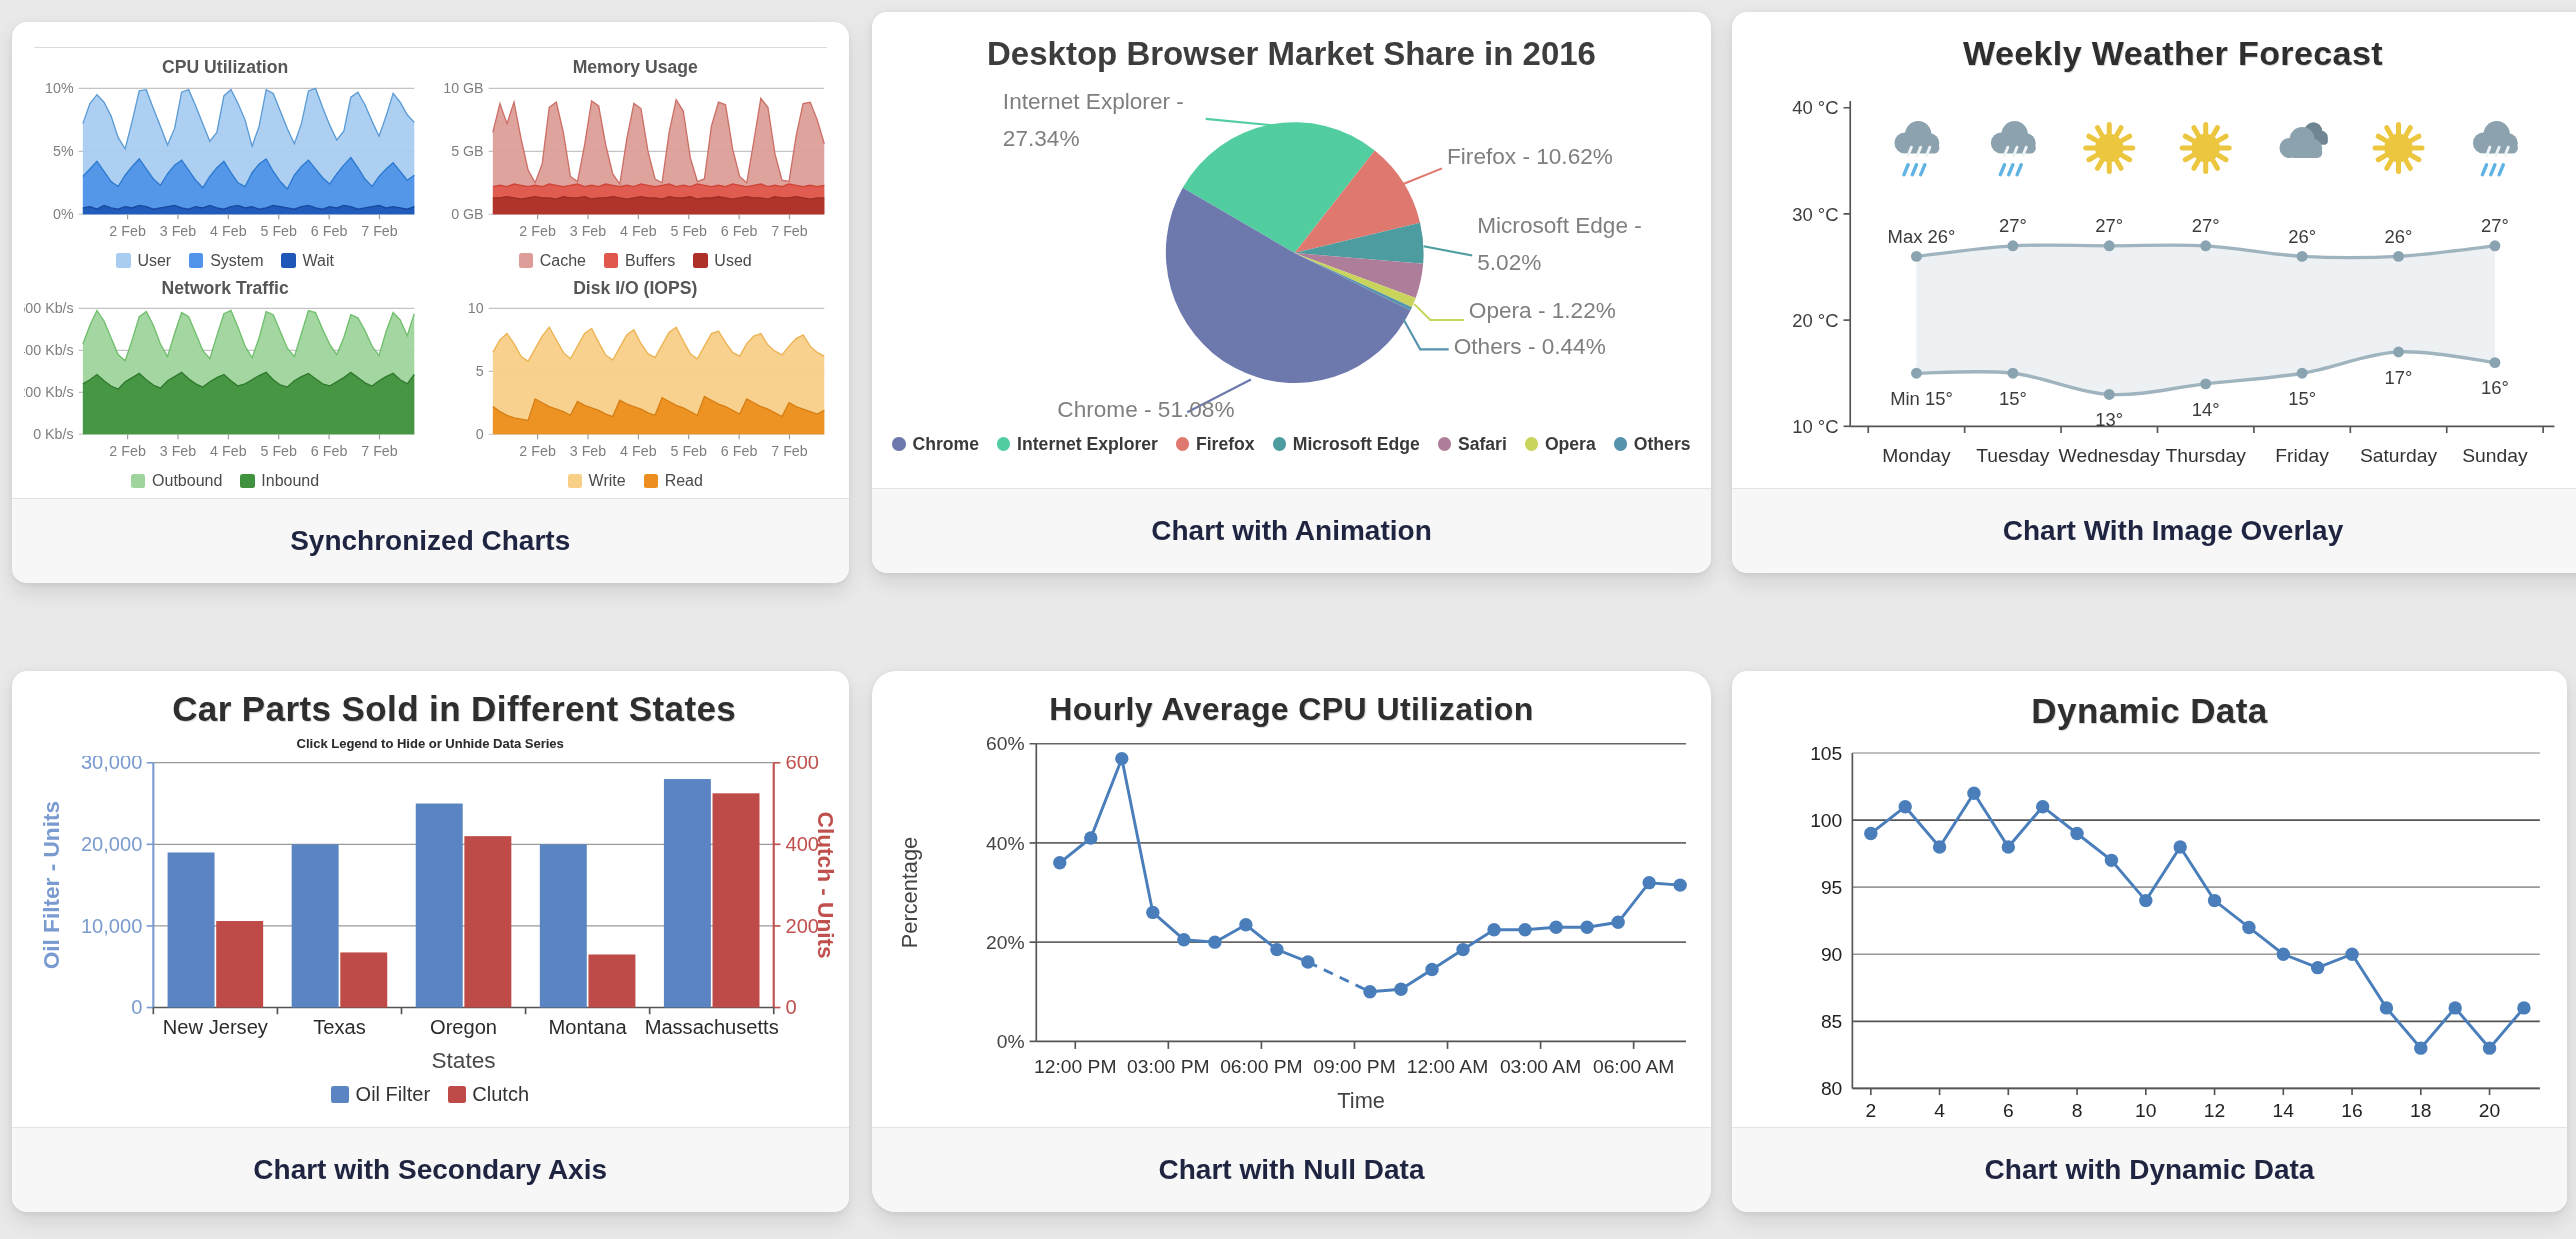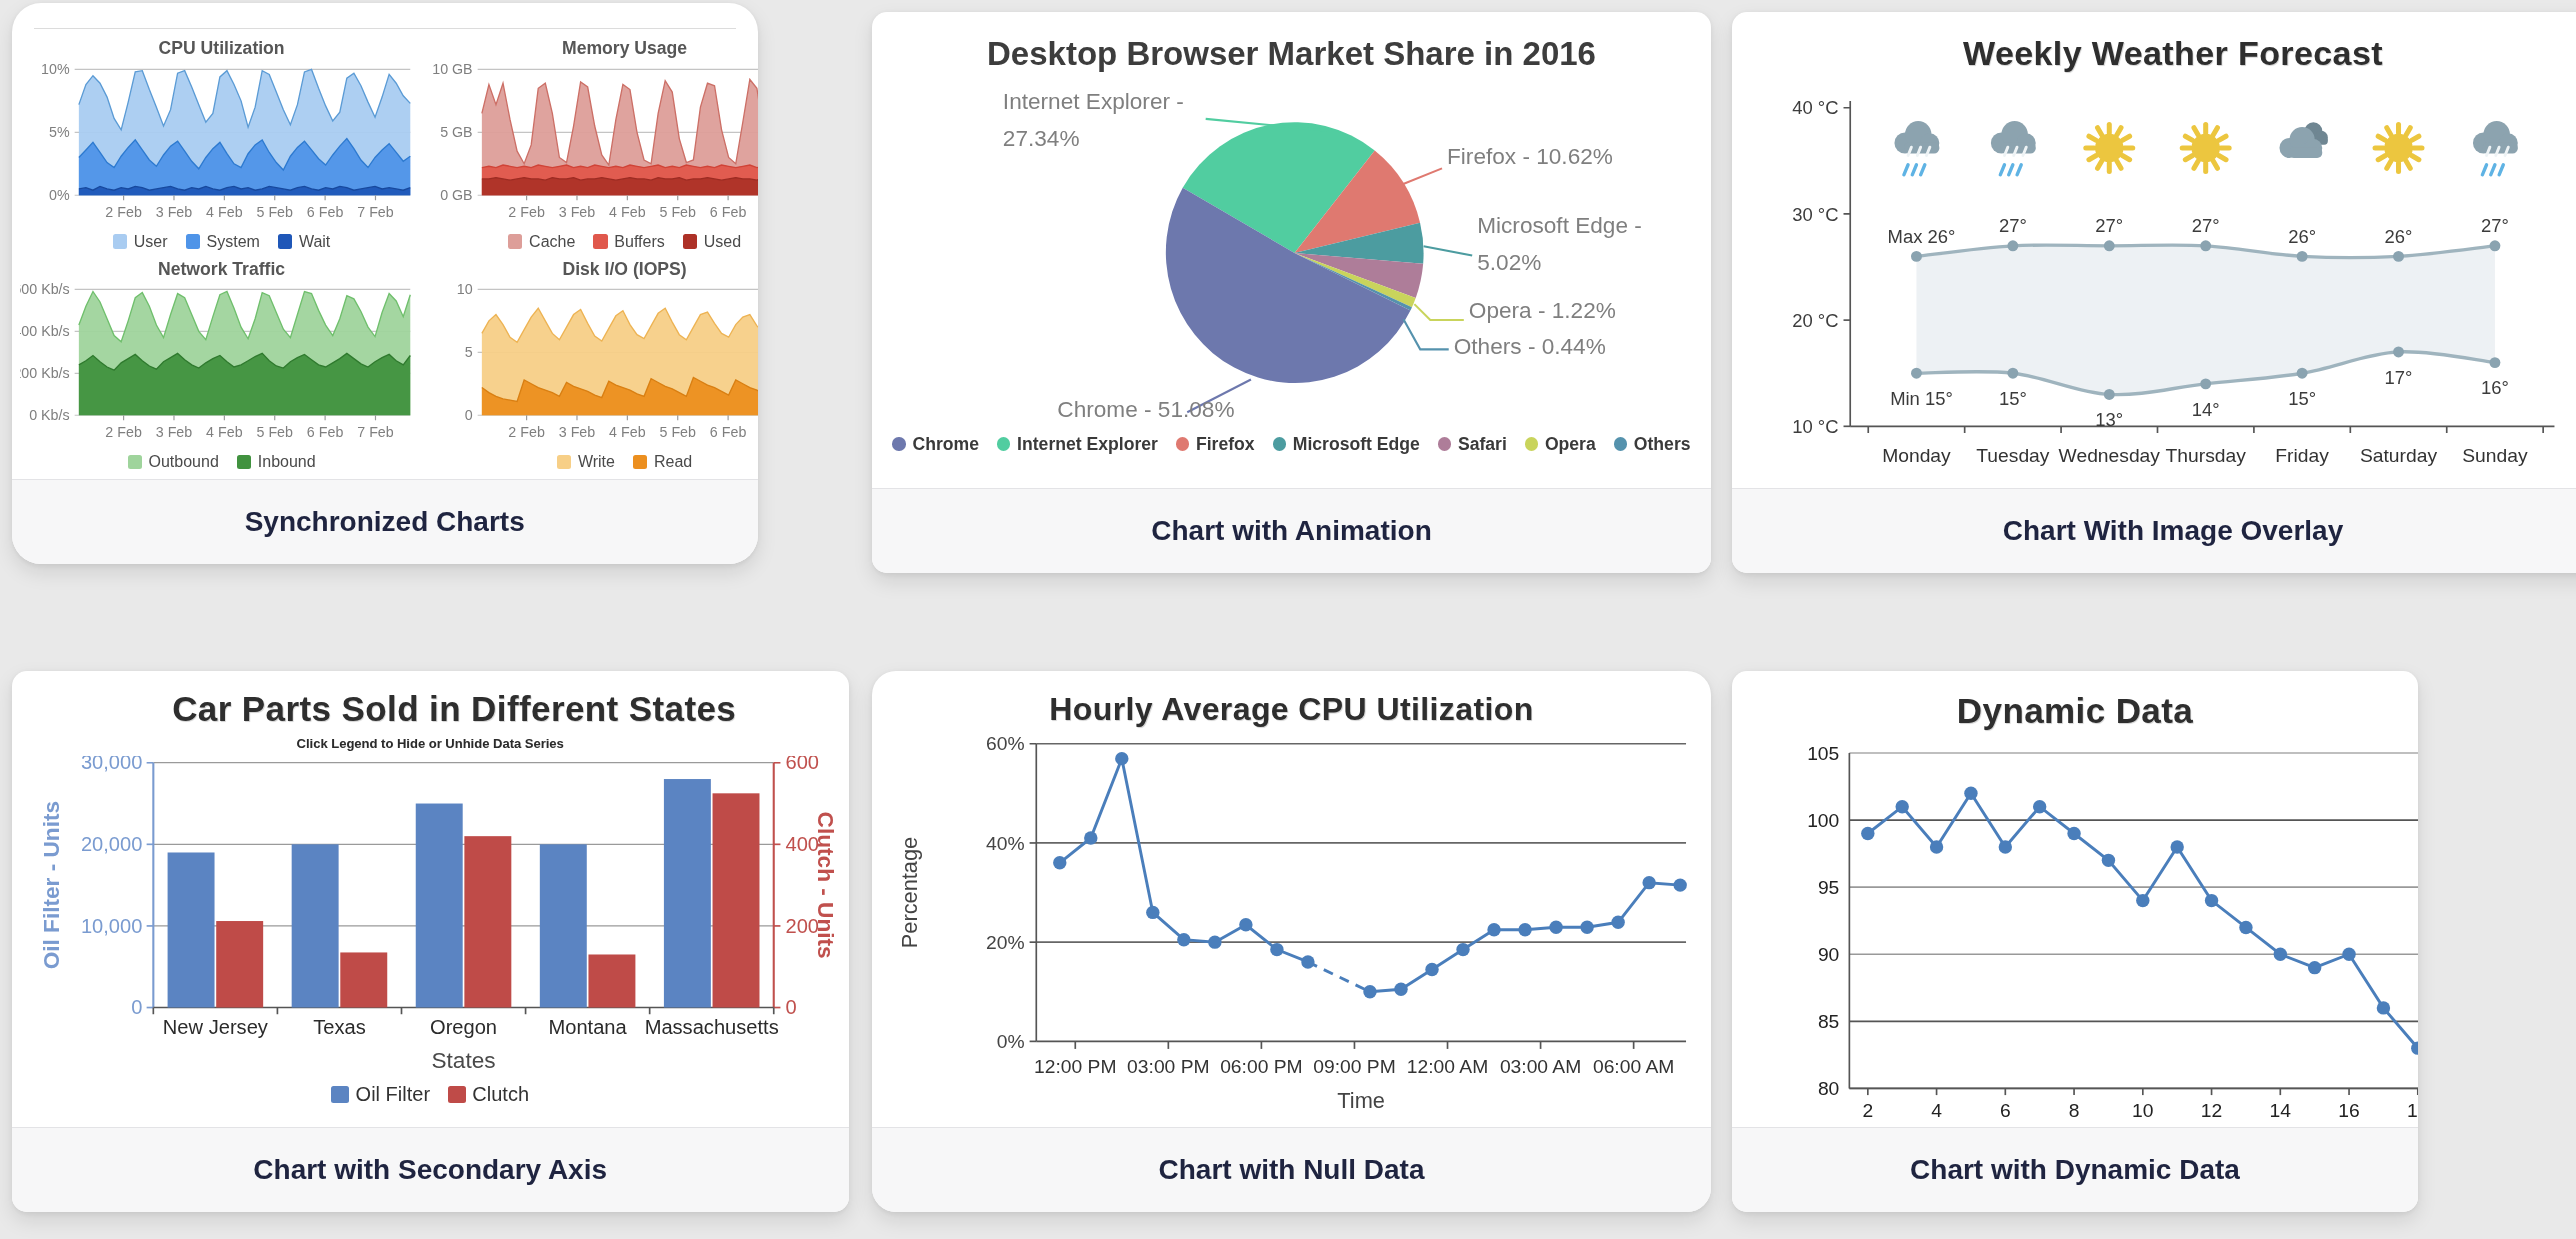--- a/index.html
+++ b/index.html
@@ -45,21 +45,21 @@
   .bar-legend .legend-item{font-size:20px;color:#333;}
   .bar-legend .legend-sw{width:17.6px;height:17.6px;}
   svg{display:block;font-family:inherit;}
   svg text{font-family:"Liberation Sans","DejaVu Sans",sans-serif;}
 </style>
 </head>
 <body>
 
 <main>
 
-  <section class="card" style="left:11.7px;top:3px;width:746px;height:561px;border-radius:29px;">
+  <section class="card" style="left:11.7px;top:22px;width:837px;height:561px;">
     <div class="card-body">
       <div class="hairline"></div>
       <div class="sync-grid">
         <div class="mini">
           <div class="mini-title">CPU Utilization</div>
           <svg width="403" height="172" viewBox="0 0 480 205">
               <line x1="65" y1="10" x2="465" y2="10" stroke="#c4c4c4" stroke-width="1.4"></line>
               <text x="59" y="16" font-size="17" fill="#7f7f7f" text-anchor="end" font-weight="normal">10%</text>
               <line x1="65" y1="85" x2="465" y2="85" stroke="#c4c4c4" stroke-width="1.4"></line>
               <text x="59" y="91" font-size="17" fill="#7f7f7f" text-anchor="end" font-weight="normal">5%</text>
@@ -559,21 +559,21 @@
           <circle cx="810" cy="233.91666666666666" r="8" fill="#4a7ebb"></circle>
           <circle cx="847" cy="233.91666666666666" r="8" fill="#4a7ebb"></circle>
           <circle cx="884" cy="228" r="8" fill="#4a7ebb"></circle>
           <circle cx="921" cy="180.66666666666666" r="8" fill="#4a7ebb"></circle>
           <circle cx="958" cy="183.625" r="8" fill="#4a7ebb"></circle>
         </svg>
     </div>
     <div class="card-footer">Chart with Null Data</div>
   </section>
 
-  <section class="card" style="left:1732px;top:671px;width:686px;height:541px;">
+  <section class="card" style="left:1732px;top:671px;width:835px;height:541px;">
     <div class="card-body">
       <div class="chart-title title-heavy" style="font-size:35px;margin-top:20px;">Dynamic Data</div>
       <svg width="830" height="382" viewBox="0 0 990 455" style="margin:5px auto 0;">
           <line x1="140" y1="20" x2="960" y2="20" stroke="#aaa" stroke-width="2"></line>
           <text x="128" y="28" font-size="23" fill="#222" text-anchor="end" font-weight="normal">105</text>
           <line x1="140" y1="100" x2="960" y2="100" stroke="#555" stroke-width="2"></line>
           <text x="128" y="108" font-size="23" fill="#222" text-anchor="end" font-weight="normal">100</text>
           <line x1="140" y1="180" x2="960" y2="180" stroke="#999" stroke-width="2"></line>
           <text x="128" y="188" font-size="23" fill="#222" text-anchor="end" font-weight="normal">95</text>
           <line x1="140" y1="260" x2="960" y2="260" stroke="#999" stroke-width="2"></line>

